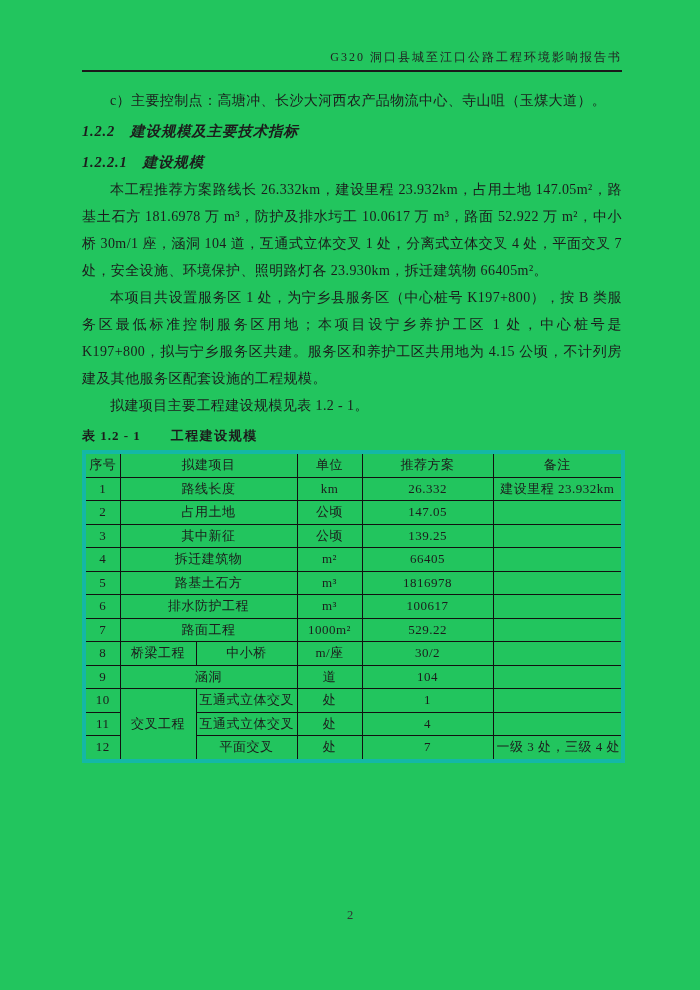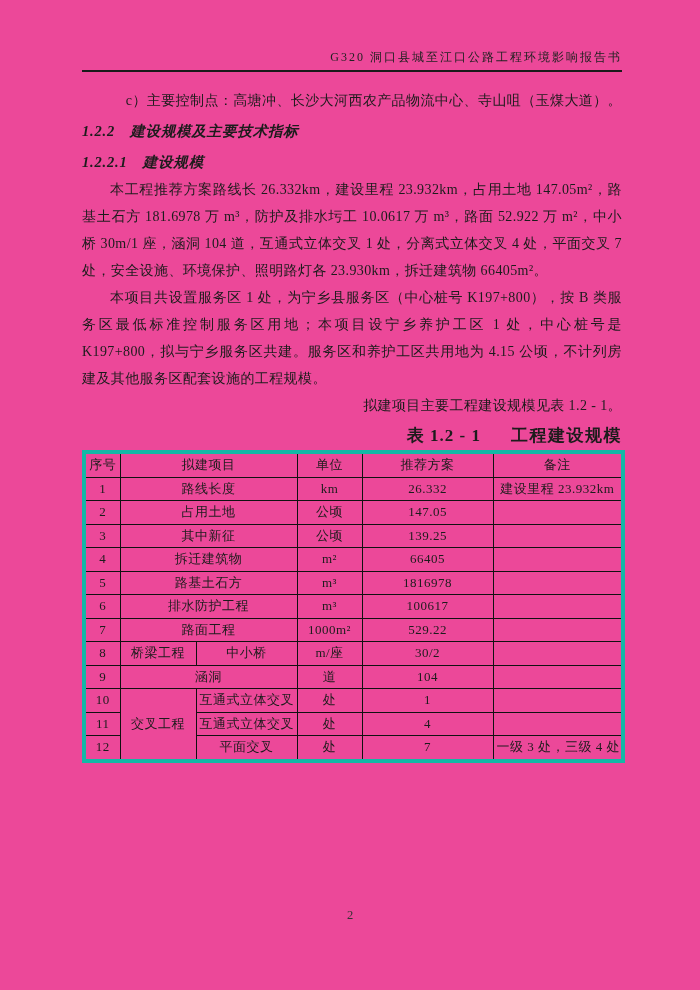--- a/index.html
+++ b/index.html
@@ -4,21 +4,21 @@
 <style>
   html,body{margin:0;padding:0;}
   body{
     background:#e8e8e8;
     font-family:"Liberation Serif","DejaVu Serif",serif;
   }
   .page{
     position:relative;
     width:700px;height:990px;
     margin:0 auto;
-    background:#ec4899;
+    background:#22c55e;
     color:#1c1c1c;
     overflow:hidden;
     box-sizing:border-box;
   }
   .running-header{
     margin:0 78px 0 82px;
     padding-top:50px;
     padding-bottom:5px;
     border-bottom:2px solid #1a1a1a;
     text-align:right;
@@ -32,36 +32,36 @@
   }
   .para{
     margin:0;
     font-size:14px;
     line-height:27px;
     text-align:justify;
     text-justify:inter-ideograph;
     letter-spacing:0.4px;
   }
   .indent{text-indent:2em;}
-  .no-justify{text-align:right;}
+  .no-justify{text-align:left;}
   .heading{
     margin:4px 0 0 0;
     font-size:14.5px;
     line-height:27px;
     font-weight:bold;
     letter-spacing:0.8px;
     font-style:italic;
   }
   .table-caption{
     margin-top:5px;
     height:24px;
     line-height:24px;
-    text-align:right;
+    text-align:left;
     font-weight:bold;
-    font-size:17px;
+    font-size:13px;
     letter-spacing:1px;
   }
   .table-caption .cap-title{margin-left:30px;letter-spacing:1.5px;}
   table.data-table{
     border-collapse:collapse;
     table-layout:fixed;
     width:539px;
     margin-top:2px;
     font-size:13px;
   }

